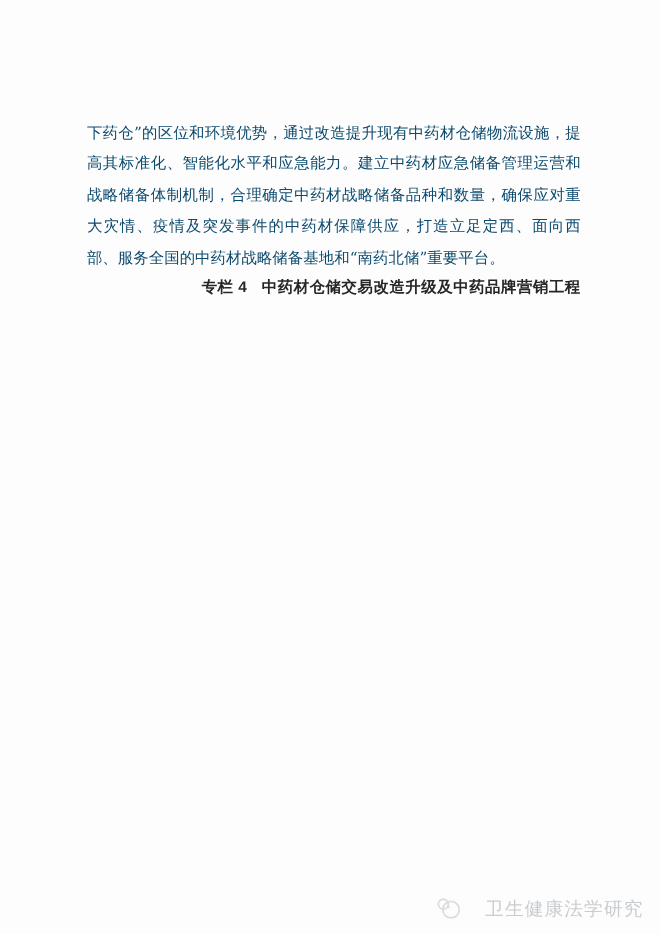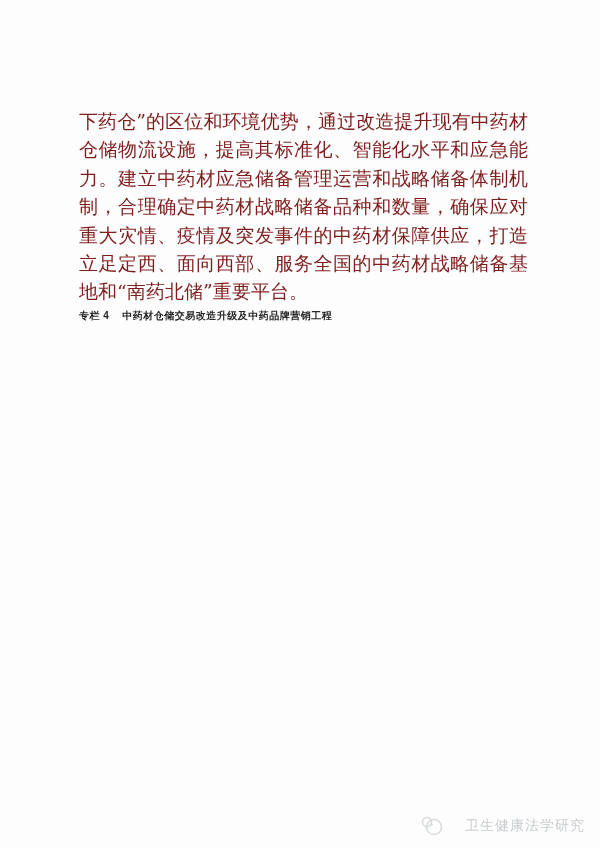--- a/index.html
+++ b/index.html
@@ -14,48 +14,48 @@
     background: #fdfdfd;
   }
   .content {
     position: absolute;
     left: 79px; top: 107px;
     width: 449px;
   }
   p.para {
     margin: 0;
     font-family: "DejaVu Serif", "Liberation Serif", serif;
-    font-size: 19px;
+    font-size: 14px;
     line-height: 28.4px;
     text-align: justify;
-    color: #7f1d1d;
+    color: #0c4a6e;
     letter-spacing: 0.05px;
   }
   p.para.indent { text-indent: 2em; }
   .head { font-weight: bold; }
   .caption {
     margin-top: 3px;
-    text-align: left;
+    text-align: right;
     font-family: "Liberation Sans", "DejaVu Sans", sans-serif;
     font-weight: bold;
-    font-size: 10px;
+    font-size: 14px;
     color: #262626;
     letter-spacing: 0.5px;
     white-space: nowrap;
   }
   .caption .prefix { margin-right: 13px; }
   .watermark {
     position: absolute;
     right: 15px; bottom: 11px;
     display: flex;
     align-items: center;
     gap: 18px;
     color: #c9cdd0;
     font-family: "Liberation Sans", "DejaVu Sans", sans-serif;
-    font-size: 14px;
+    font-size: 17px;
     letter-spacing: 1px;
   }
   .watermark svg { display: block; opacity: 0.85; }
 </style>
 </head>
 <body>
 
 <div class="page">
 
   <div class="content">

